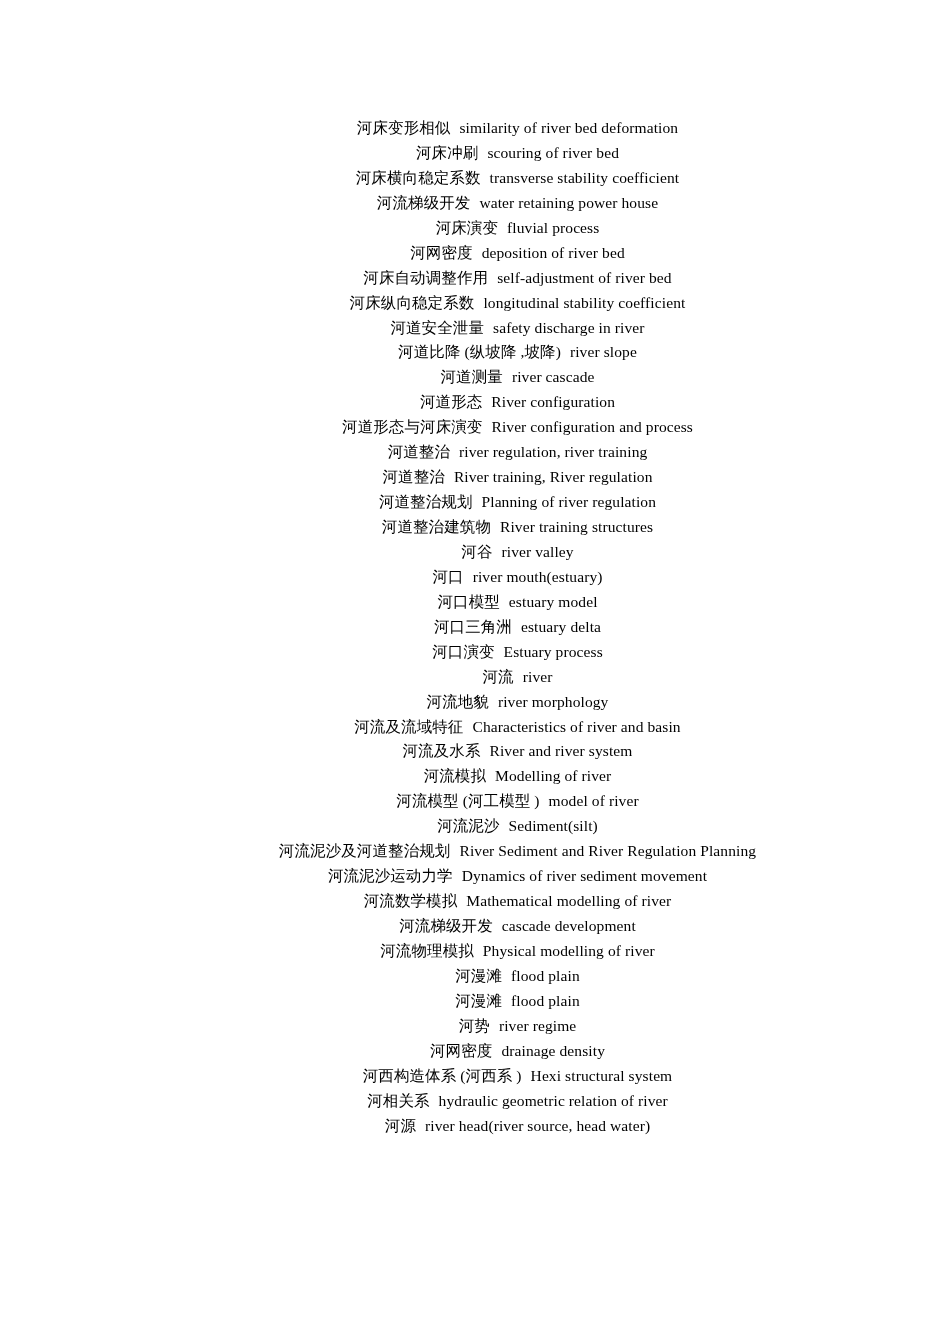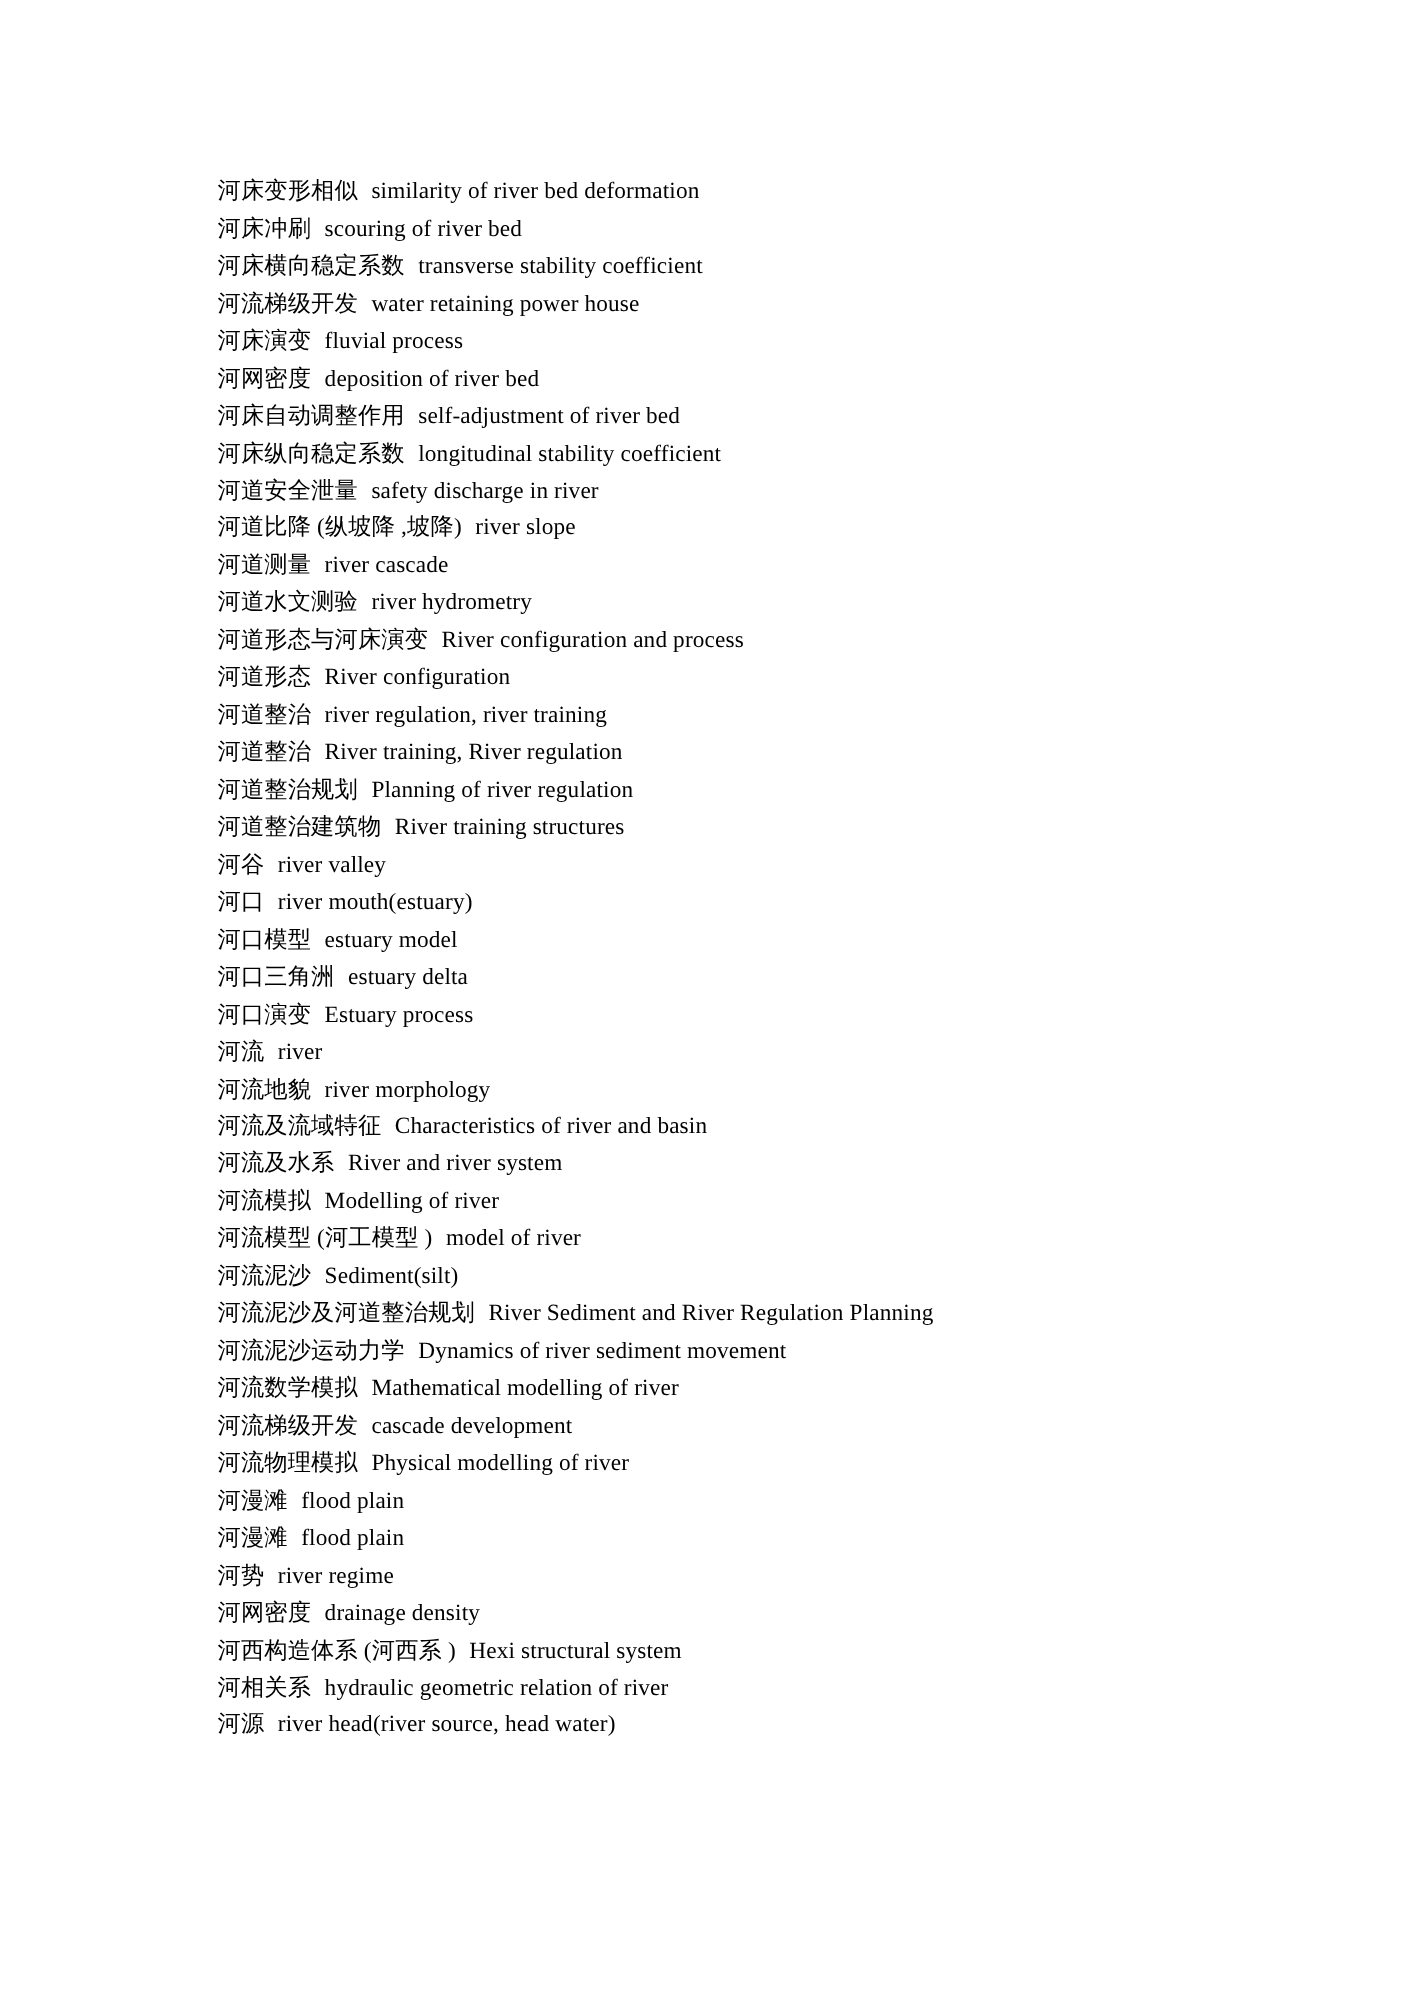--- a/index.html
+++ b/index.html
@@ -14,20 +14,21 @@
     background: #ffffff;
     overflow: hidden;
     font-family: "Liberation Serif", "DejaVu Serif", serif;
     color: #000000;
   }
   .glossary {
     position: absolute;
     top: 116px;
     left: 145px;
     right: 60px;
+    text-align: center;
   }
   .entry {
     height: 24.95px;
     line-height: 24.95px;
     font-size: 15.5px;
     white-space: nowrap;
     letter-spacing: 0.1px;
   }
   .entry .zh {
     margin-right: 9px;
@@ -44,23 +45,22 @@
       <div class="entry"><span class="zh">河床冲刷</span><span class="en">scouring of river bed</span></div>
       <div class="entry"><span class="zh">河床横向稳定系数</span><span class="en">transverse stability coefficient</span></div>
       <div class="entry"><span class="zh">河流梯级开发</span><span class="en">water retaining power house</span></div>
       <div class="entry"><span class="zh">河床演变</span><span class="en">fluvial process</span></div>
       <div class="entry"><span class="zh">河网密度</span><span class="en">deposition of river bed</span></div>
       <div class="entry"><span class="zh">河床自动调整作用</span><span class="en">self-adjustment of river bed</span></div>
       <div class="entry"><span class="zh">河床纵向稳定系数</span><span class="en">longitudinal stability coefficient</span></div>
       <div class="entry"><span class="zh">河道安全泄量</span><span class="en">safety discharge in river</span></div>
       <div class="entry"><span class="zh">河道比降 (纵坡降 ,坡降)</span><span class="en">river slope</span></div>
       <div class="entry"><span class="zh">河道测量</span><span class="en">river cascade</span></div>
-      <div class="entry"><span class="zh">河道水文测验</span><span class="en">river hydrometry</span></div>
+      <div class="entry"><span class="zh">河道形态</span><span class="en">River configuration</span></div>
       <div class="entry"><span class="zh">河道形态与河床演变</span><span class="en">River configuration and process</span></div>
-      <div class="entry"><span class="zh">河道形态</span><span class="en">River configuration</span></div>
       <div class="entry"><span class="zh">河道整治</span><span class="en">river regulation, river training</span></div>
       <div class="entry"><span class="zh">河道整治</span><span class="en">River training, River regulation</span></div>
       <div class="entry"><span class="zh">河道整治规划</span><span class="en">Planning of river regulation</span></div>
       <div class="entry"><span class="zh">河道整治建筑物</span><span class="en">River training structures</span></div>
       <div class="entry"><span class="zh">河谷</span><span class="en">river valley</span></div>
       <div class="entry"><span class="zh">河口</span><span class="en">river mouth(estuary)</span></div>
       <div class="entry"><span class="zh">河口模型</span><span class="en">estuary model</span></div>
       <div class="entry"><span class="zh">河口三角洲</span><span class="en">estuary delta</span></div>
       <div class="entry"><span class="zh">河口演变</span><span class="en">Estuary process</span></div>
       <div class="entry"><span class="zh">河流</span><span class="en">river</span></div>

